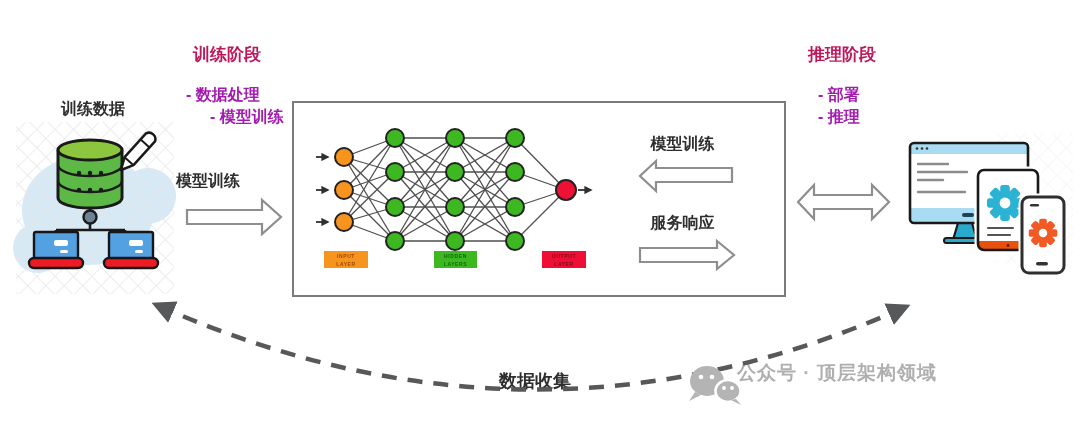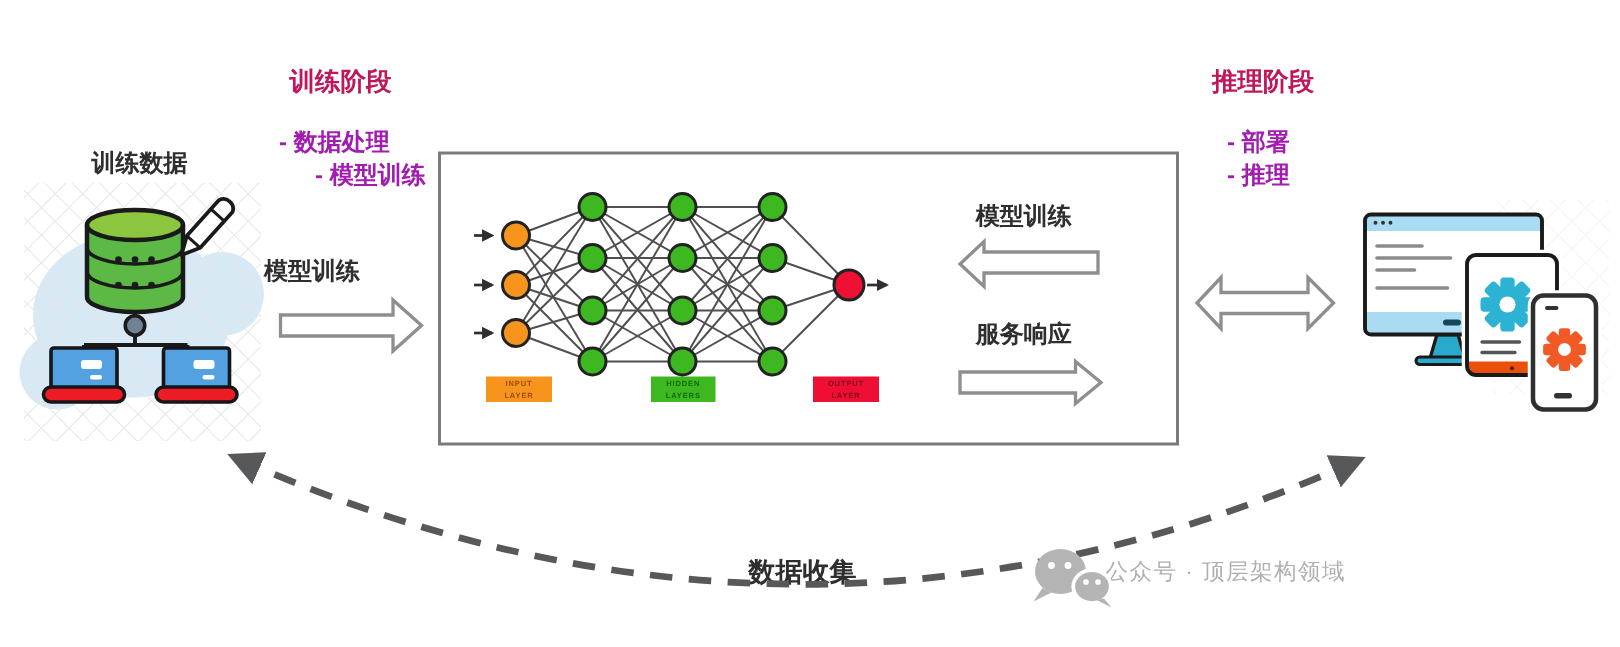--- a/index.html
+++ b/index.html
@@ -15,22 +15,22 @@
   .model-box{
     position:absolute;left:292px;top:101px;width:490px;height:192px;
     border:2px solid #7b7b7b;background:#ffffff;
   }
   .chip{
     position:absolute;height:17px;font-size:5px;font-weight:700;
     letter-spacing:0.6px;line-height:1.5;text-align:center;
     white-space:pre-line;padding-top:2px;box-sizing:border-box;
   }
   .watermark{
-    position:absolute;left:737px;top:372px;font-size:15px;
-    color:#afafaf;font-weight:400;letter-spacing:1px;
+    position:absolute;left:737px;top:360px;font-size:19px;
+    color:#afafaf;font-weight:700;letter-spacing:1px;
   }
   svg.overlay{position:absolute;left:0;top:0;}
 </style>
 </head>
 <body>
 
 <div class="canvas">
 
   <div class="model-box"></div>
 

